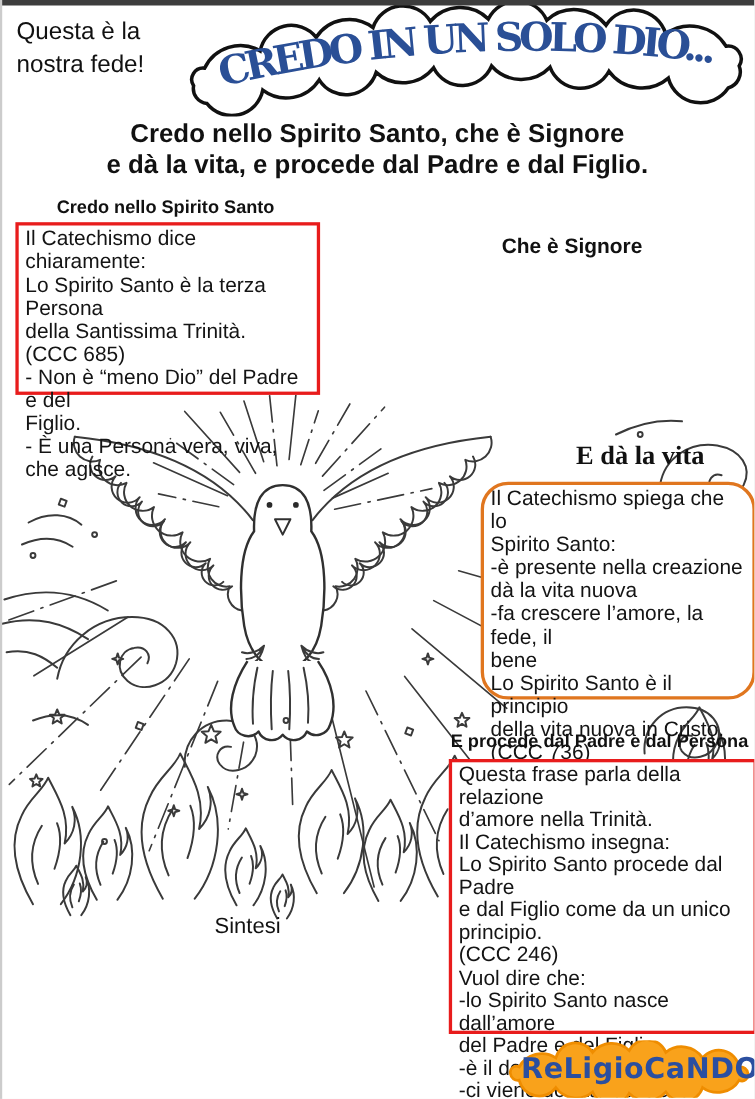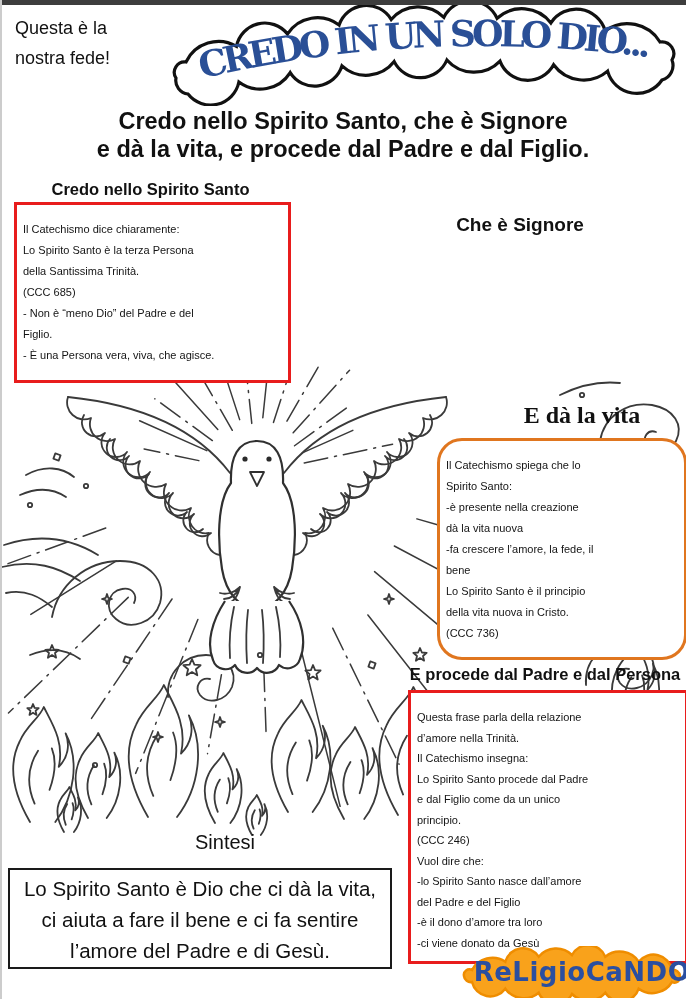--- a/index.html
+++ b/index.html
@@ -5,42 +5,42 @@
   html,body{margin:0;padding:0;background:#e8e8e8;}
   #stage{
     position:relative; width:686px; height:999px; margin:0 auto;
     background:#ffffff; overflow:hidden;
     font-family:"Liberation Sans", sans-serif; color:#111;
   }
   .abs{position:absolute;}
   #top-edge{left:0;top:0;width:686px;height:5px;background:#3d3d3d;z-index:5;}
   #left-edge{left:0;top:0;width:2px;height:999px;background:#cccccc;z-index:5;}
 
-  #tagline{left:15px;top:13px;width:160px;font-size:18px;line-height:30px;
+  #tagline{left:15px;top:13px;width:160px;font-size:22px;line-height:30px;
     white-space:pre-line;z-index:3;}
 
   #title-wrap{left:160px;top:0px;width:526px;height:106px;z-index:3;}
   #title-svg{width:100%;height:100%;display:block;}
   #title-svg text{
     font-family:"DejaVu Serif","Liberation Serif",serif;
     font-weight:bold; font-size:36px; letter-spacing:1px;
   }
 
   #subtitle{left:0;top:108px;width:686px;text-align:center;font-weight:bold;
     font-size:23.5px;line-height:27.5px;white-space:pre-line;z-index:3;}
 
   .sec-heading{font-weight:bold;text-align:center;z-index:3;}
   #heading-0{left:14px;top:180px;width:273px;font-size:16.5px;}
   #heading-1{left:368px;top:174px;width:304px;font-size:19px;margin-top:40px;}
   #heading-2{left:459px;top:402px;width:246px;font-size:24px;font-family:Liberation Serif, serif;}
   #heading-3{left:406px;top:665px;width:278px;font-size:16.5px;}
 
   .section-box{
     background:#fff;border:3px solid #000;z-index:2;
-    font-size:11px;line-height:21px;padding:14px 6px;white-space:pre-line;
+    font-size:19px;line-height:21px;padding:2px 6px;white-space:pre-line;
     color:#141414;
   }
   #box-0{left:14px;top:202px;width:259px;height:147px;}
   #box-1{left:368px;top:203px;width:290px;height:150px;}
   #box-2{left:437px;top:438px;width:232px;height:188px;border-radius:25px;}
   #box-3{left:408px;top:690px;width:262px;height:240px;line-height:20.5px;}
 
   #art{left:0;top:355px;width:686px;height:490px;z-index:1;}
   #art svg{width:100%;height:100%;display:block;}
   .ln{stroke:#3a3a3a;fill:none;stroke-width:1.8;stroke-linecap:round;stroke-linejoin:round;}
@@ -237,23 +237,20 @@
         <use href="#flame-shape" transform="translate(344,372) scale(0.92)"></use>
         <use href="#flame-shape" transform="translate(398,332) scale(1.28)"></use>
         <use href="#flame-shape" transform="translate(625,288) scale(0.9)"></use>
         <use href="#flame-shape" transform="translate(64,432) scale(0.45)"></use>
         <use href="#flame-shape" transform="translate(252,440) scale(0.4)"></use>
       </g>
     </svg>
   </div>
 
   <div class="abs" id="sintesi-label">Sintesi</div>
-  <div class="abs" id="summary-box">Lo Spirito Santo è Dio che ci dà la vita,
-ci aiuta a fare il bene e ci fa sentire
-l’amore del Padre e di Gesù.</div>
 
   <div class="abs" id="logo">
     <svg viewBox="0 0 228 52">
       <path id="logo-blob" d="M14.0,24.0 A23.4,23.4 0 0 1 47.3,15.7 A18.5,18.5 0 0 1 80.7,10.7 A22.7,22.7 0 0 1 114.0,9.0 A18.4,18.4 0 0 1 147.3,10.7 A22.9,22.9 0 0 1 180.7,15.7 A18.9,18.9 0 0 1 214.0,24.0 A6.8,6.8 0 0 1 222.0,30.0 A5.5,5.5 0 0 1 214.0,36.0 A23.1,23.1 0 0 1 180.7,42.7 A18.5,18.5 0 0 1 147.3,46.7 A22.7,22.7 0 0 1 114.0,48.0 A18.3,18.3 0 0 1 80.7,46.7 A22.8,22.8 0 0 1 47.3,42.7 A18.7,18.7 0 0 1 14.0,36.0 A6.8,6.8 0 0 1 6.0,30.0 A5.5,5.5 0 0 1 14.0,24.0 Z" fill="#f9a21b" stroke="#ef8d00" stroke-width="2.5"></path>
     </svg>
     <div id="logo-text" style="color: rgb(43, 79, 160);">ReLigioCaNDO</div>
   </div>
 </div>
 
 </body></html>

